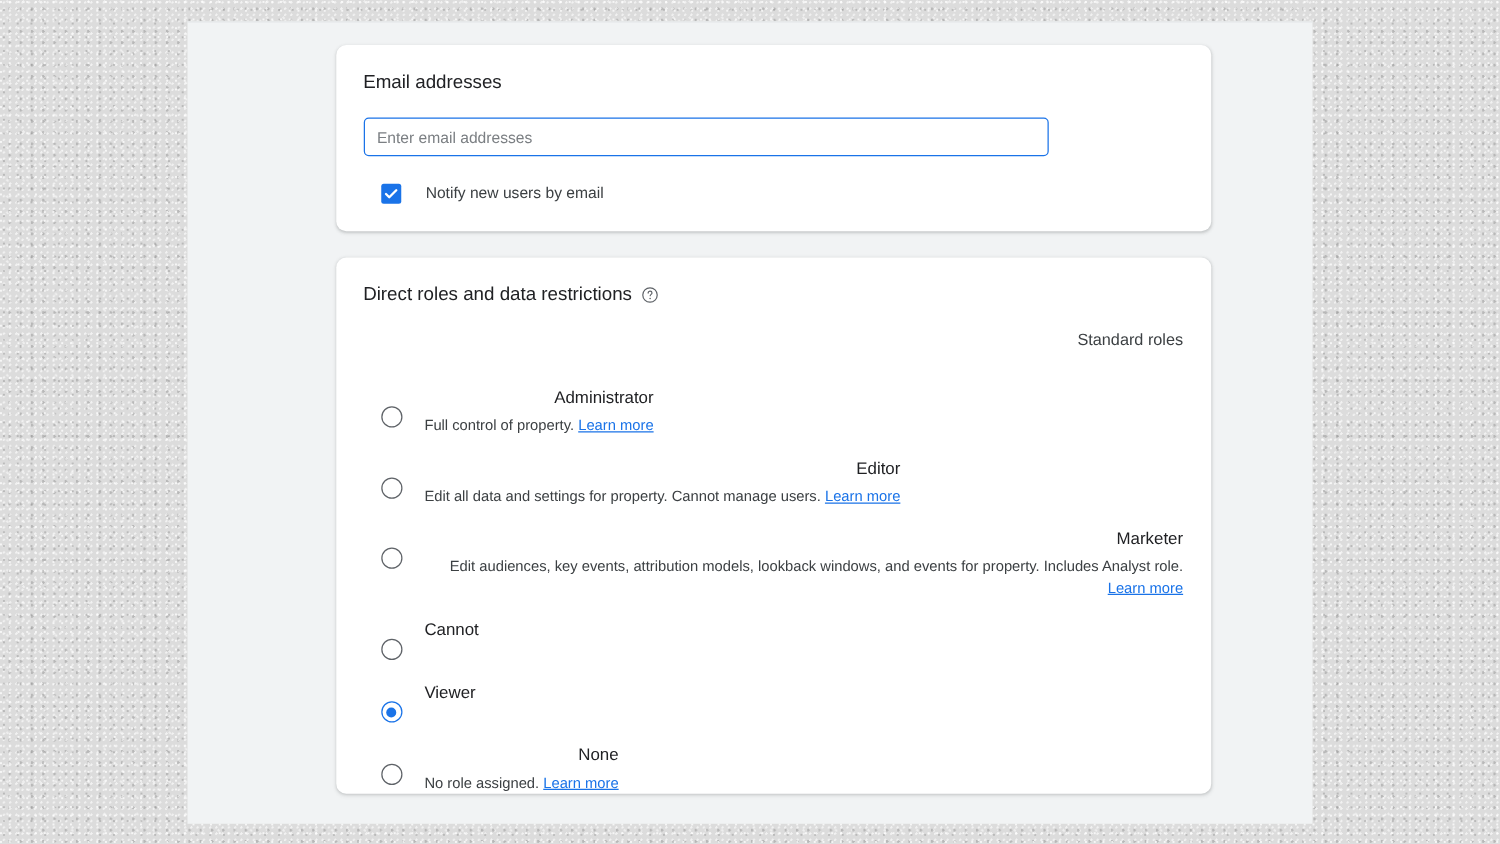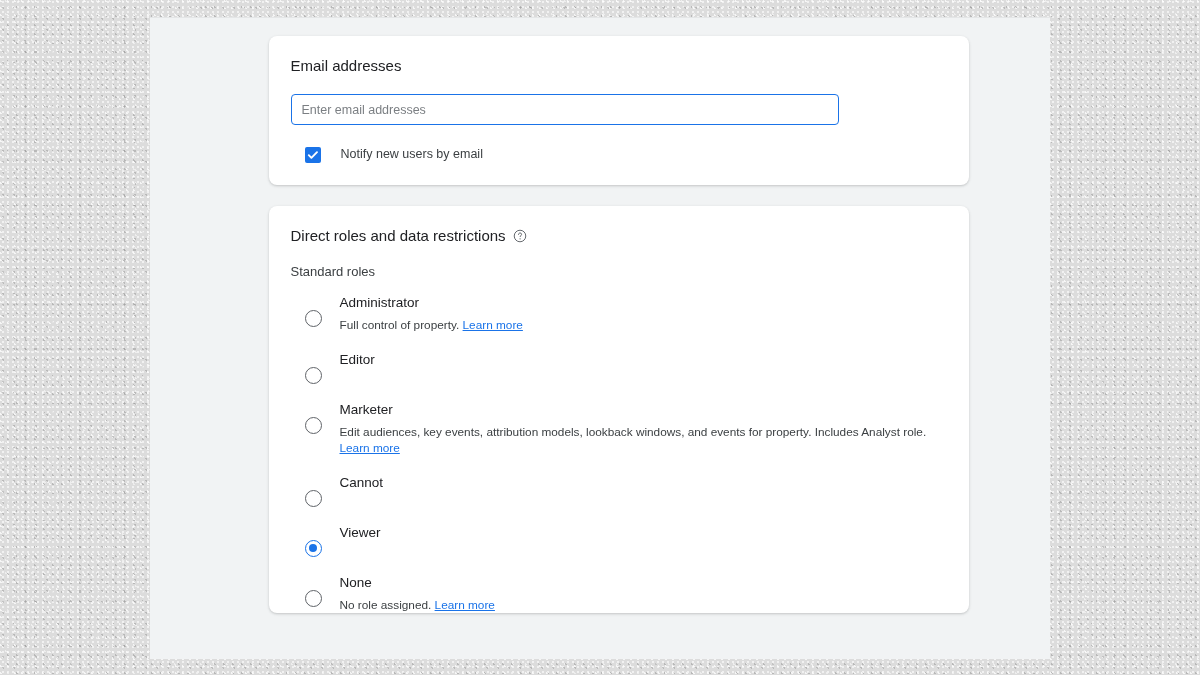--- a/index.html
+++ b/index.html
@@ -107,21 +107,21 @@
     font-size: 12.5px;
     color: #3c4043;
   }
   .section-label {
     font-size: 13px;
     color: #3c4043;
     margin-top: 4px;
     margin-bottom: 10px;
   }
   .radio-list {
-    margin-top: 14px;
+    margin-top: 29px;
   }
   .radio-row {
     display: flex;
     align-items: flex-start;
     padding-left: 14px;
     margin-bottom: 16px;
   }
   .radio {
     width: 17px;
     height: 17px;
@@ -165,20 +165,21 @@
   .link {
     color: #1a73e8;
     text-decoration: underline;
     cursor: pointer;
   }
   .card.roles {
     padding-bottom: 0;
   }
   .roles-inner {
     padding: 20px 22px 0 22px;
+    text-align: right;
   }
 </style>
 </head>
 <body>
 
 <div class="page-bg"></div>
 
 <div class="app-window">
   <div class="content-col">
 
@@ -222,20 +223,24 @@
                 <span>Full control of property.</span>
                 <span class="link">Learn more</span>
               </div>
             </div>
           </div>
 
           <div class="radio-row">
             <span class="radio"></span>
             <div class="radio-texts">
               <div class="radio-name">Editor</div>
+              <div class="radio-desc">
+                <span>Edit all data and settings for property. Cannot manage users.</span>
+                <span class="link">Learn more</span>
+              </div>
             </div>
           </div>
 
           <div class="radio-row">
             <span class="radio"></span>
             <div class="radio-texts">
               <div class="radio-name">Marketer</div>
               <div class="radio-desc">
                 <span>Edit audiences, key events, attribution models, lookback windows, and events for property. Includes Analyst role.</span>
                 <span class="link">Learn more</span>

